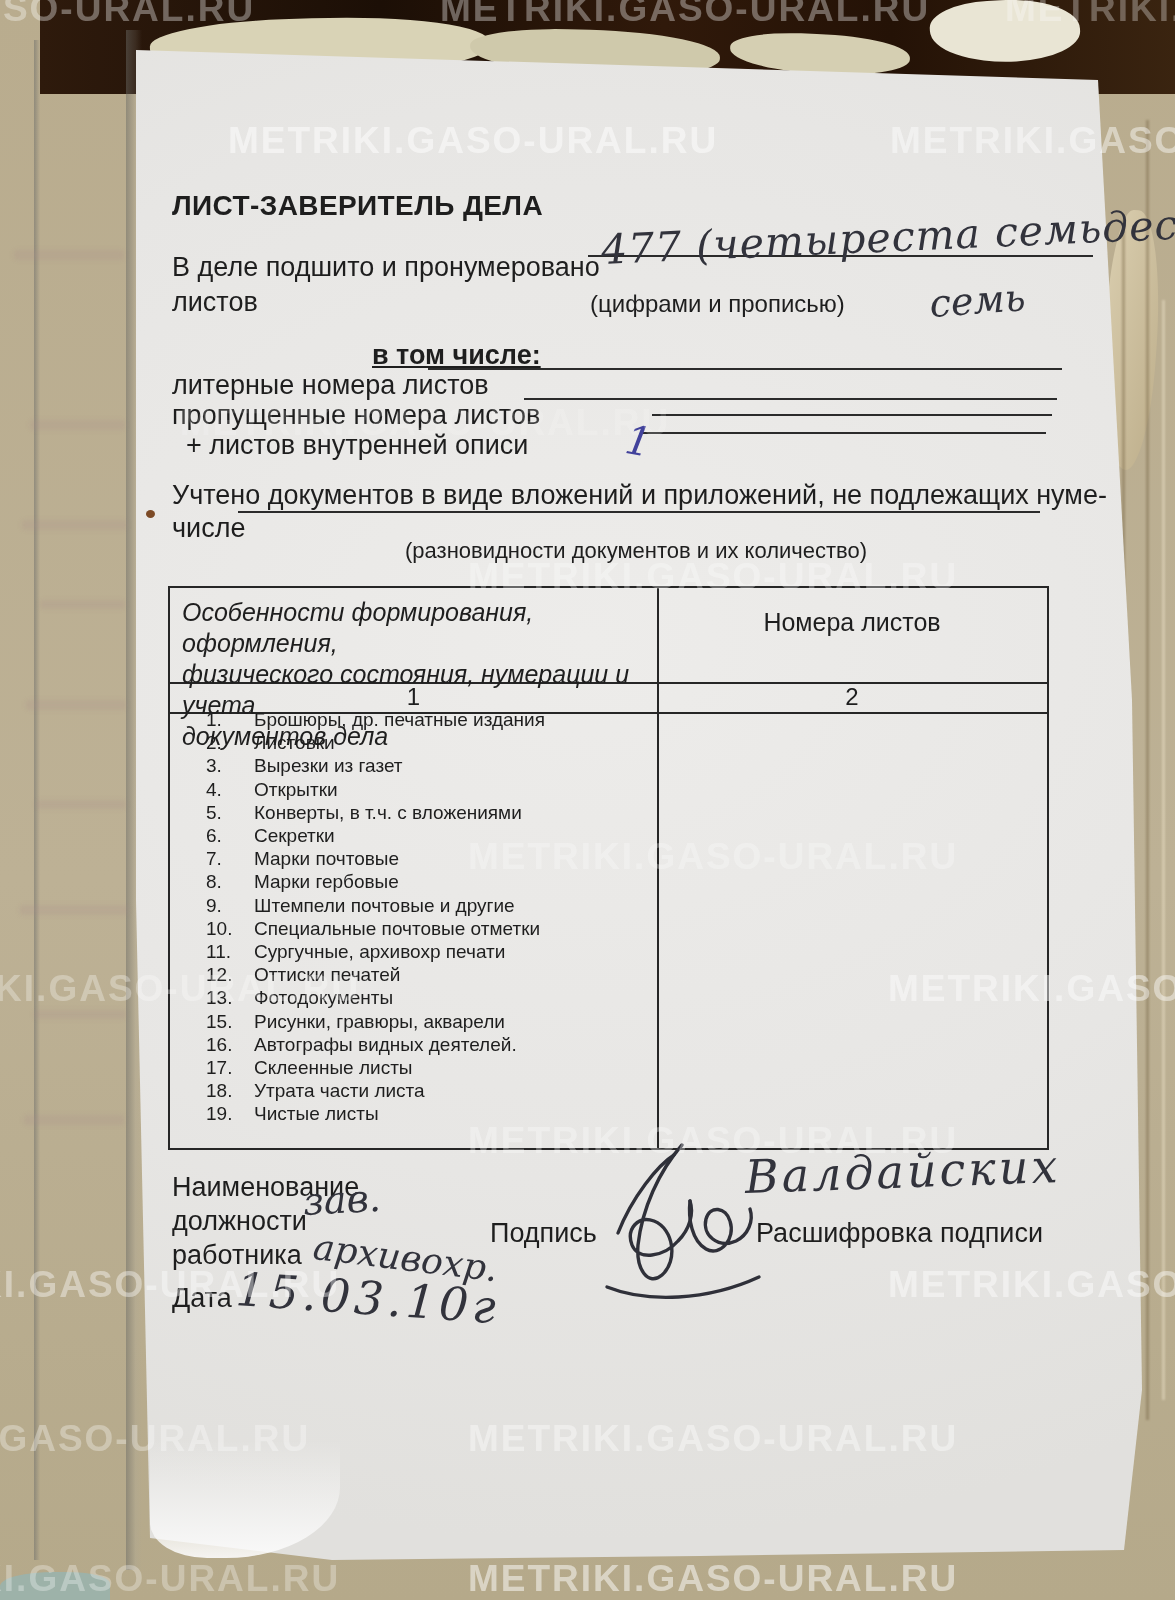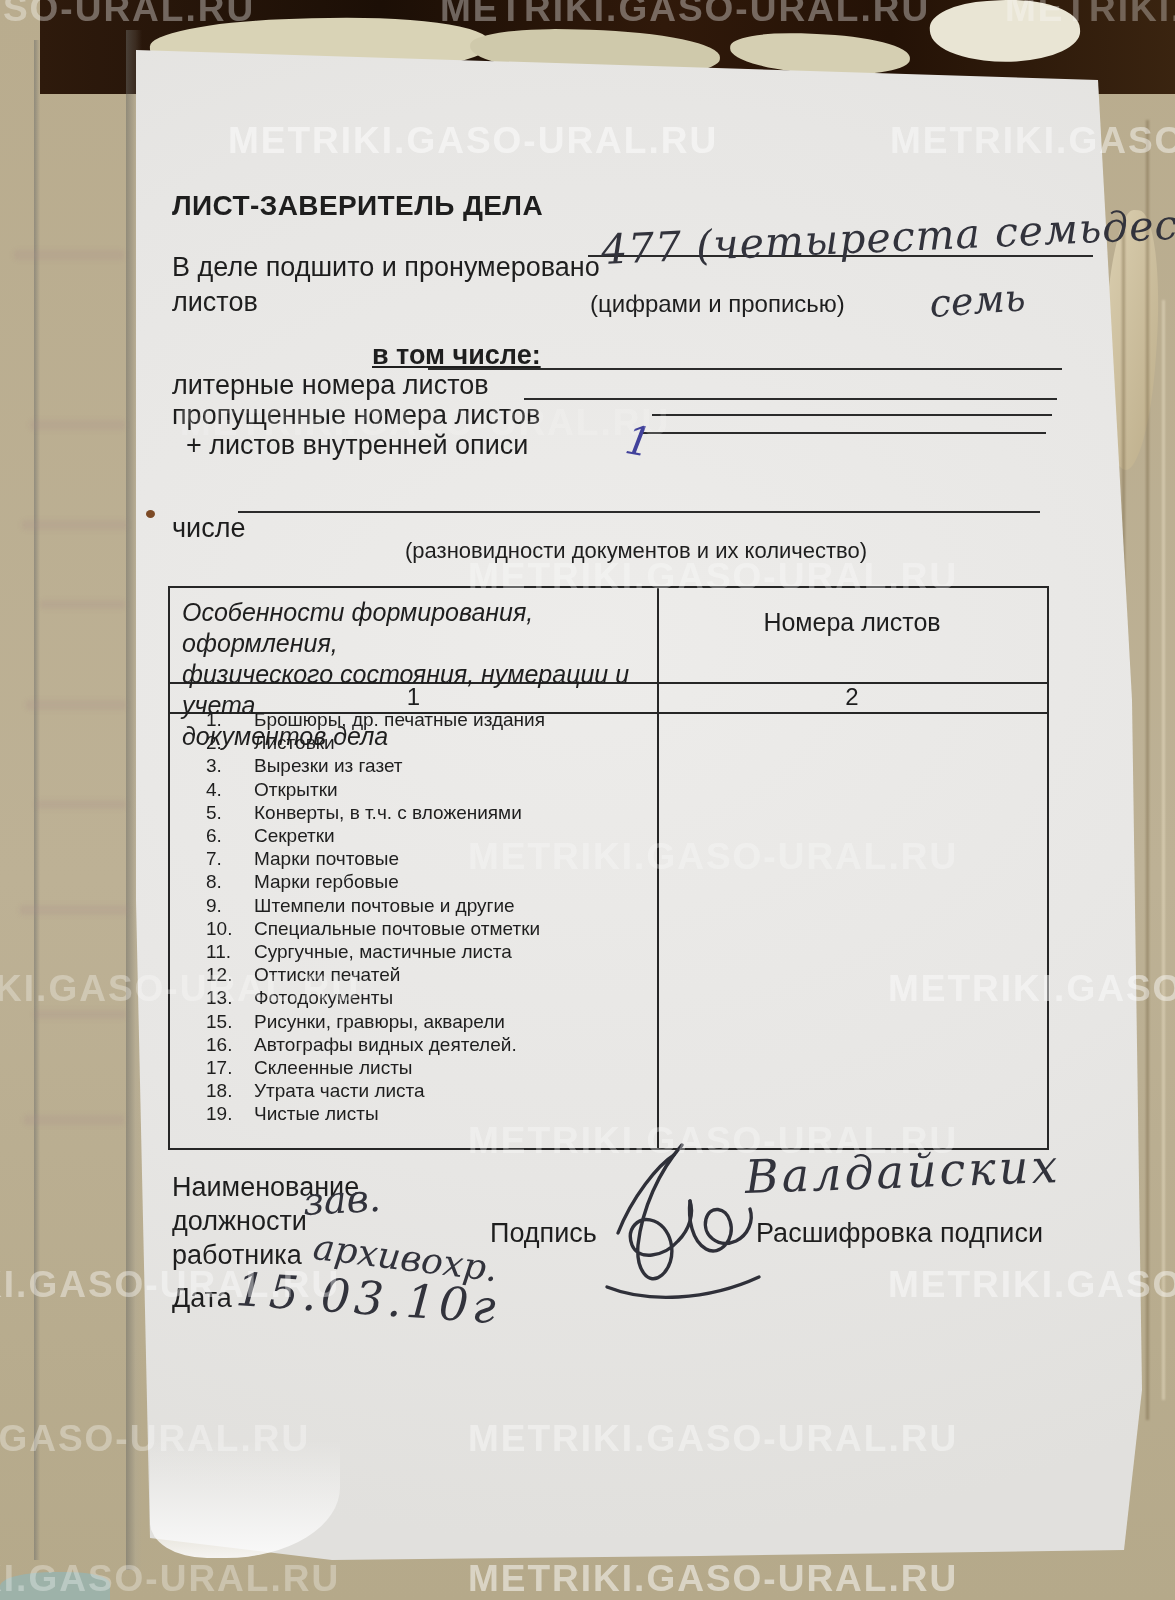--- a/index.html
+++ b/index.html
@@ -122,20 +122,21 @@
 
   <div class="pt body27" style="left:172px;top:370px">литерные номера листов</div>
   <div class="rule" style="left:428px;top:368px;width:634px"></div>
   <div class="pt body27" style="left:172px;top:400px">пропущенные номера листов</div>
   <div class="rule" style="left:524px;top:398px;width:533px"></div>
   <div class="rule" style="left:652px;top:414px;width:400px"></div>
   <div class="pt body27" style="left:186px;top:430px">+ листов внутренней описи</div>
   <div class="rule" style="left:640px;top:432px;width:406px"></div>
   <div class="hw hw-blue" style="left:630px;top:416px;font-size:40px;transform:rotate(10deg)">1</div>
 
+  <div class="pt body27" style="left:172px;top:480px">Учтено документов в виде вложений и приложений, не подлежащих нуме-</div>
   <div class="pt body27" style="left:172px;top:513px">числе</div>
   <div class="rule" style="left:238px;top:511px;width:802px"></div>
   <div class="pt hint" style="left:405px;top:538px">(разновидности документов и их количество)</div>
 
   <div class="tblo">
     <div class="tbl-vline"></div>
     <div class="tbl-hline" style="top:94px"></div>
     <div class="tbl-hline" style="top:124px"></div>
     <div class="tbl-h1">
       <div>Особенности формирования, оформления,</div>
@@ -149,21 +150,21 @@
         <div class="tbl-item"><span class="tbl-num">1.</span><span>Брошюры, др. печатные издания</span></div>
         <div class="tbl-item"><span class="tbl-num">2.</span><span>Листовки</span></div>
         <div class="tbl-item"><span class="tbl-num">3.</span><span>Вырезки из газет</span></div>
         <div class="tbl-item"><span class="tbl-num">4.</span><span>Открытки</span></div>
         <div class="tbl-item"><span class="tbl-num">5.</span><span>Конверты, в т.ч. с вложениями</span></div>
         <div class="tbl-item"><span class="tbl-num">6.</span><span>Секретки</span></div>
         <div class="tbl-item"><span class="tbl-num">7.</span><span>Марки почтовые</span></div>
         <div class="tbl-item"><span class="tbl-num">8.</span><span>Марки гербовые</span></div>
         <div class="tbl-item"><span class="tbl-num">9.</span><span>Штемпели почтовые и другие</span></div>
         <div class="tbl-item"><span class="tbl-num">10.</span><span>Специальные почтовые отметки</span></div>
-        <div class="tbl-item"><span class="tbl-num">11.</span><span>Сургучные, мастичные листа</span></div>
+        <div class="tbl-item"><span class="tbl-num">11.</span><span>Сургучные, архивохр печати</span></div>
         <div class="tbl-item"><span class="tbl-num">12.</span><span>Оттиски печатей</span></div>
         <div class="tbl-item"><span class="tbl-num">13.</span><span>Фотодокументы</span></div>
         <div class="tbl-item"><span class="tbl-num">15.</span><span>Рисунки, гравюры, акварели</span></div>
         <div class="tbl-item"><span class="tbl-num">16.</span><span>Автографы видных деятелей.</span></div>
         <div class="tbl-item"><span class="tbl-num">17.</span><span>Склеенные листы</span></div>
         <div class="tbl-item"><span class="tbl-num">18.</span><span>Утрата части листа</span></div>
         <div class="tbl-item"><span class="tbl-num">19.</span><span>Чистые листы</span></div>
       </div>
   </div>
 

